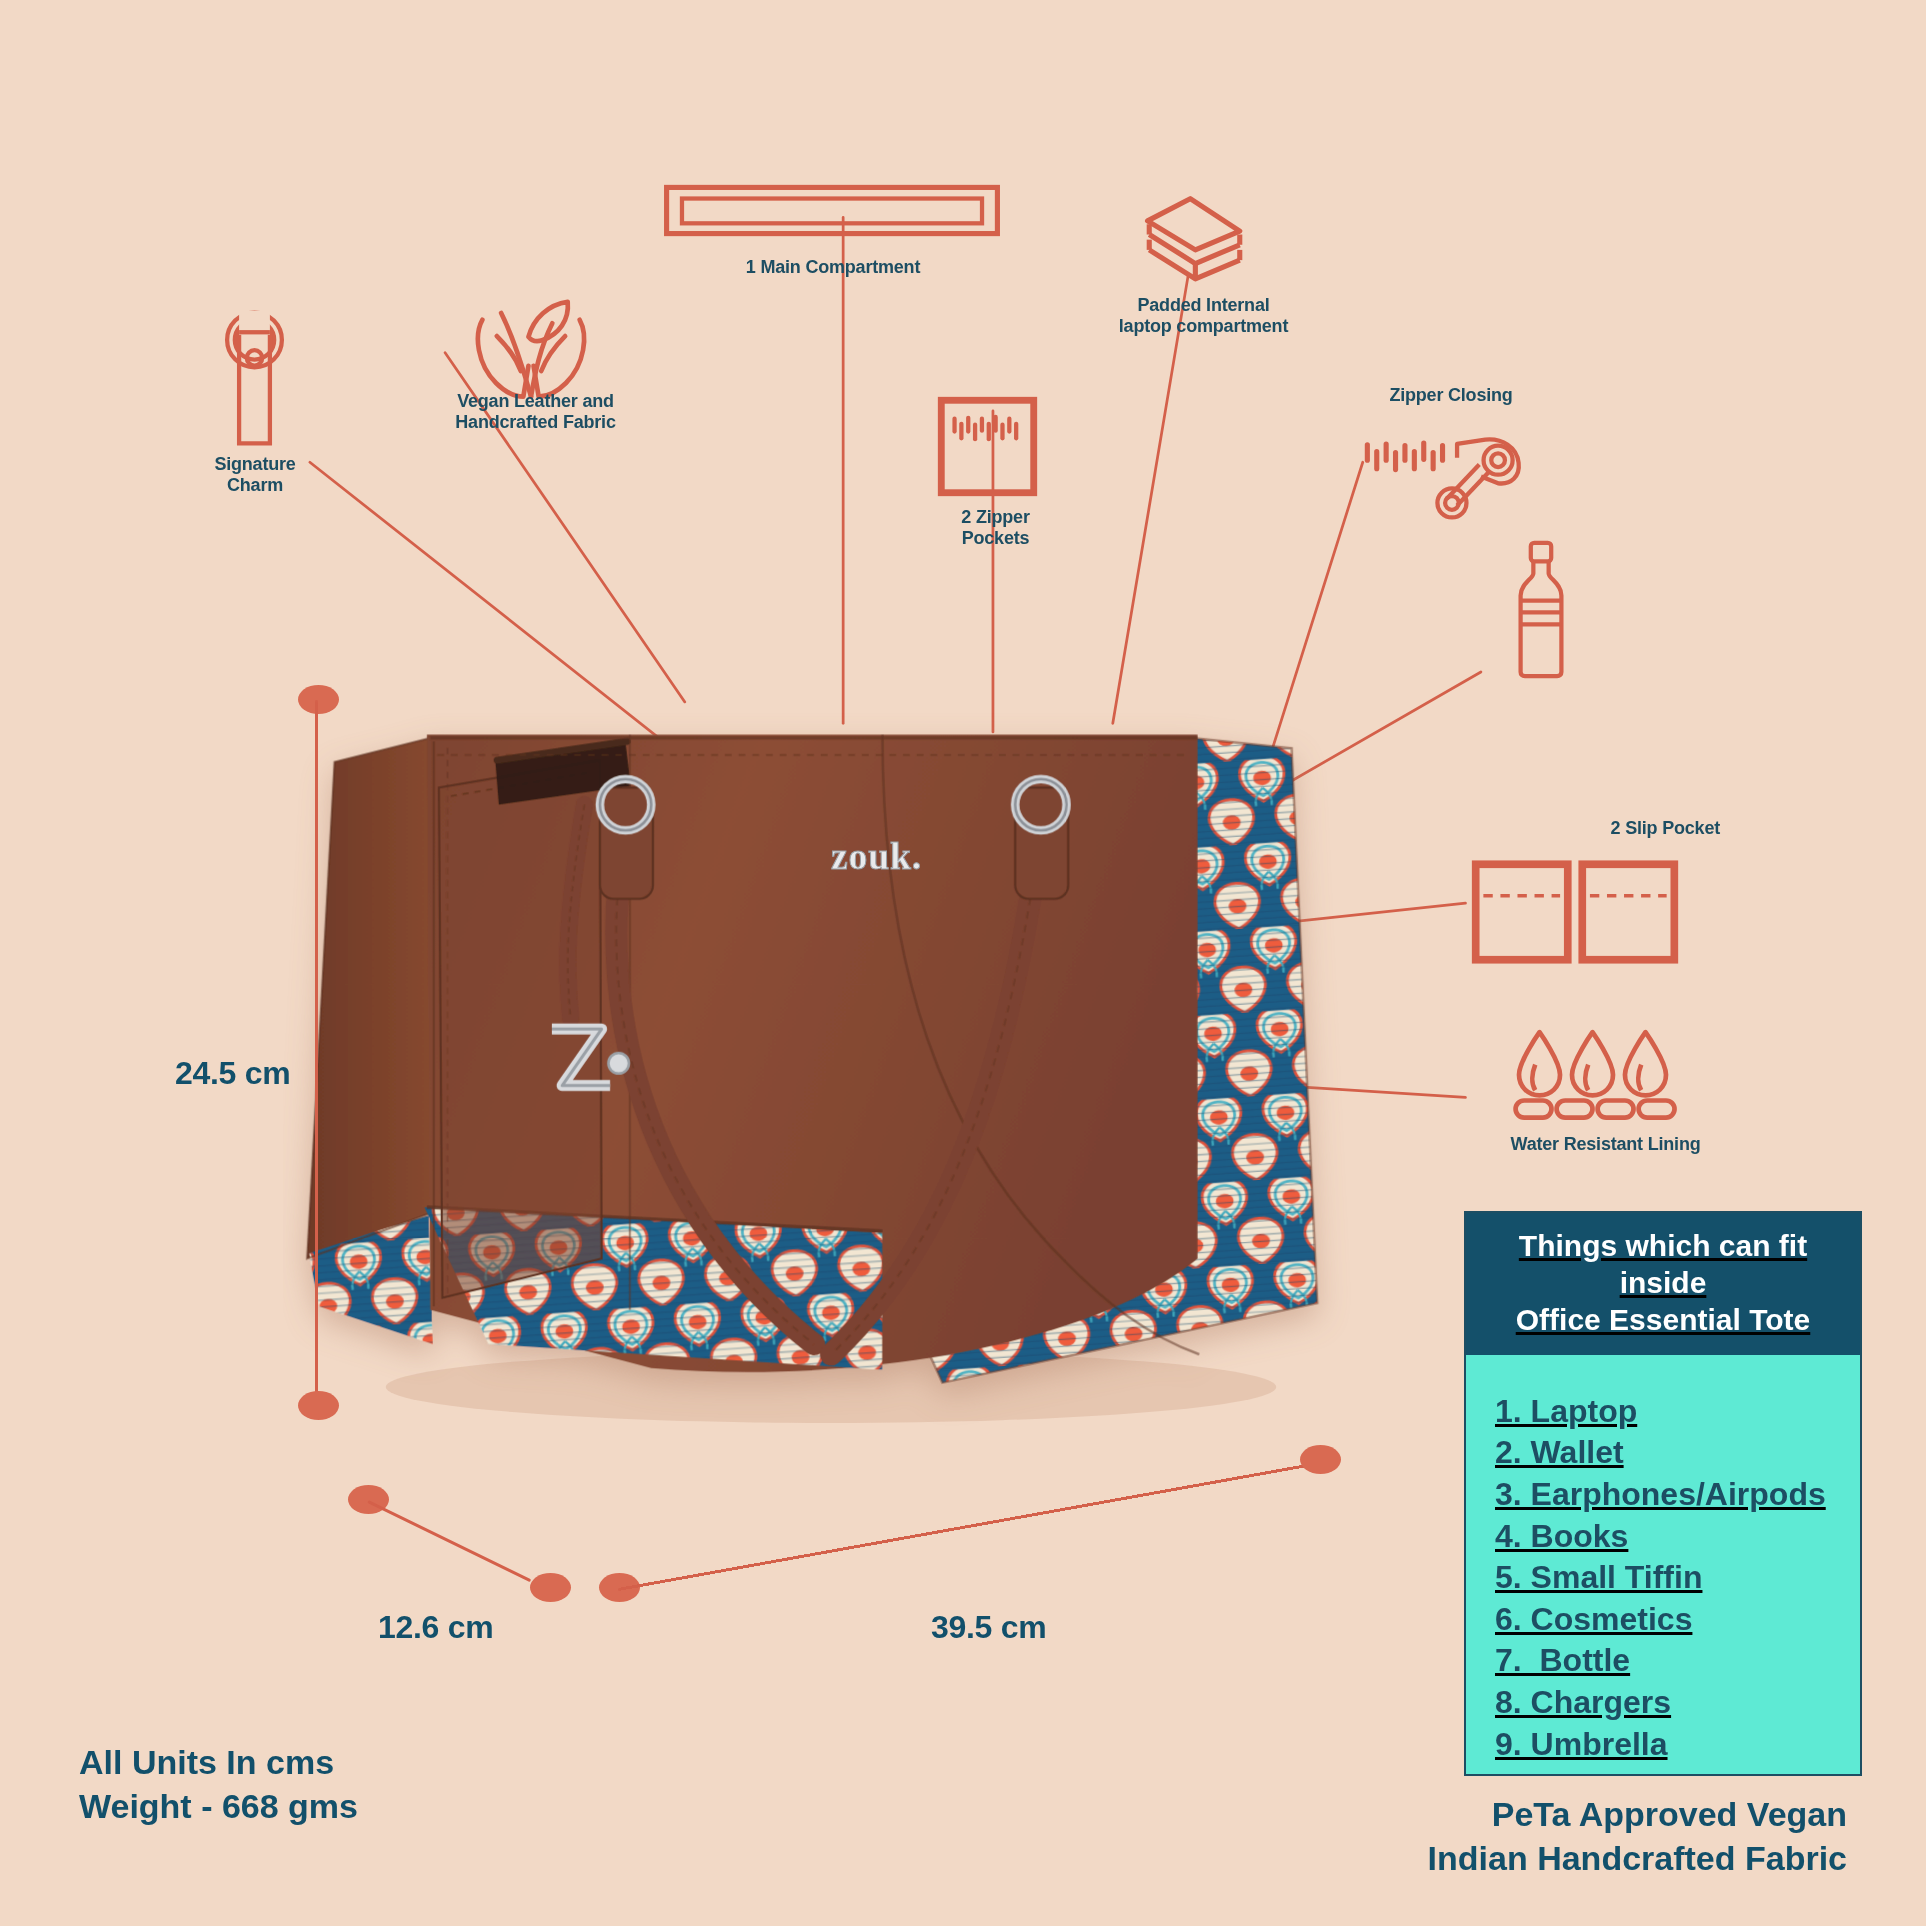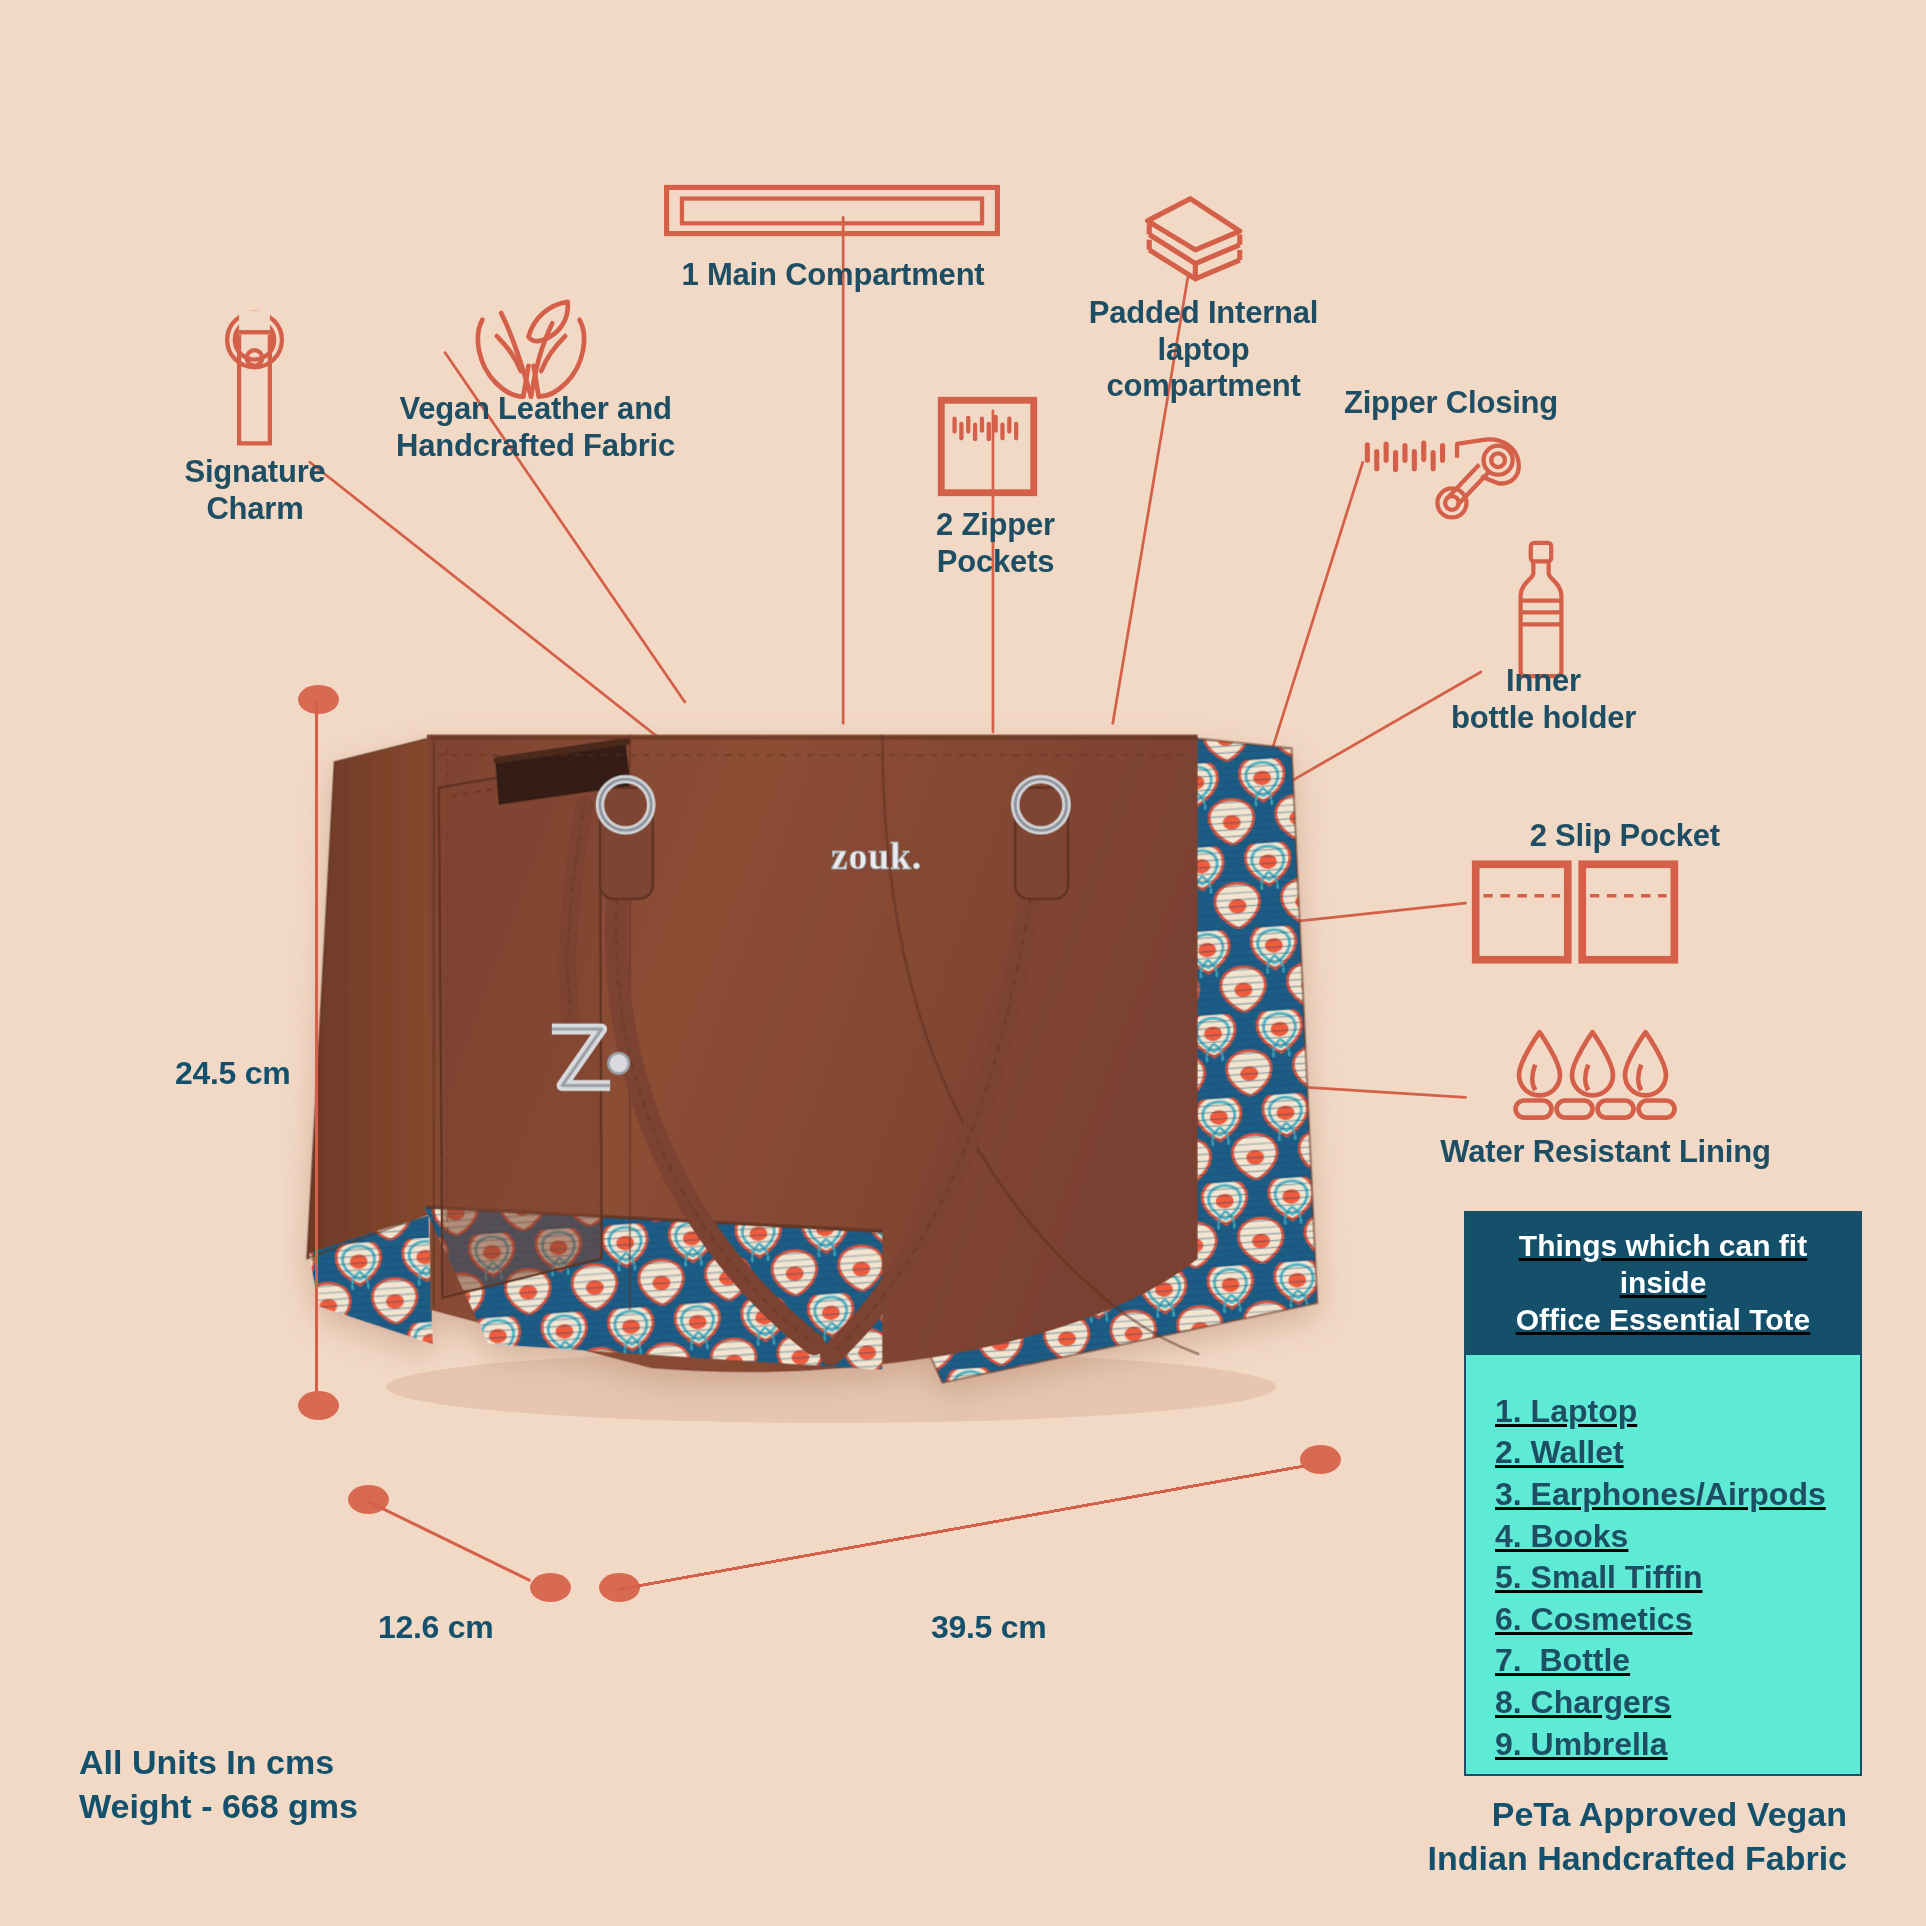--- a/index.html
+++ b/index.html
@@ -10,21 +10,21 @@
     overflow:hidden;
     position:relative;
   }
   .stage{position:absolute;inset:0;}
   .abs{position:absolute;}
 
   
   .lbl{
     color:#1d4e63;
     font-weight:bold;
-    font-size:31px;
+    font-size:18px;
     line-height:1.18;
     letter-spacing:-0.2px;
     text-align:center;
     white-space:pre-line;
   }
   .dim{
     color:#12506b;
     font-weight:bold;
     font-size:32px;
     letter-spacing:-0.3px;
@@ -207,22 +207,20 @@
     <svg width="68" height="141" viewBox="0 0 80 165">
       <g fill="none" stroke="#d4604a" stroke-width="5" stroke-linejoin="round">
         <rect x="28" y="4" width="24" height="22" rx="4"></rect>
         <path d="M31 26 L31 40 C31 46 16 52 16 66 L16 156 C16 159 18 161 21 161 L59 161 C62 161 64 159 64 156 L64 66 C64 52 49 46 49 40 L49 26"></path>
         <path d="M16 72 L64 72"></path>
         <path d="M16 86 L64 86"></path>
         <path d="M16 100 L64 100"></path>
       </g>
     </svg>
   </div>
-  <div class="abs lbl" style="left:1417px;top:663px;width:253px;">Inner
-bottle holder</div>
 
   <div class="abs lbl" style="left:1455px;top:818px;width:265px;text-align:right;">2 Slip Pocket</div>
   <div class="abs" style="left:1471px;top:860px;">
     <svg width="214" height="104" viewBox="0 0 250 122">
       <g fill="none" stroke="#d4604a">
         <rect x="5" y="5" width="108" height="112" stroke-width="9"></rect>
         <rect x="130" y="5" width="108" height="112" stroke-width="9"></rect>
         <path d="M14 42 L104 42" stroke-width="4" stroke-dasharray="11 9"></path>
         <path d="M139 42 L229 42" stroke-width="4" stroke-dasharray="11 9"></path>
       </g>

